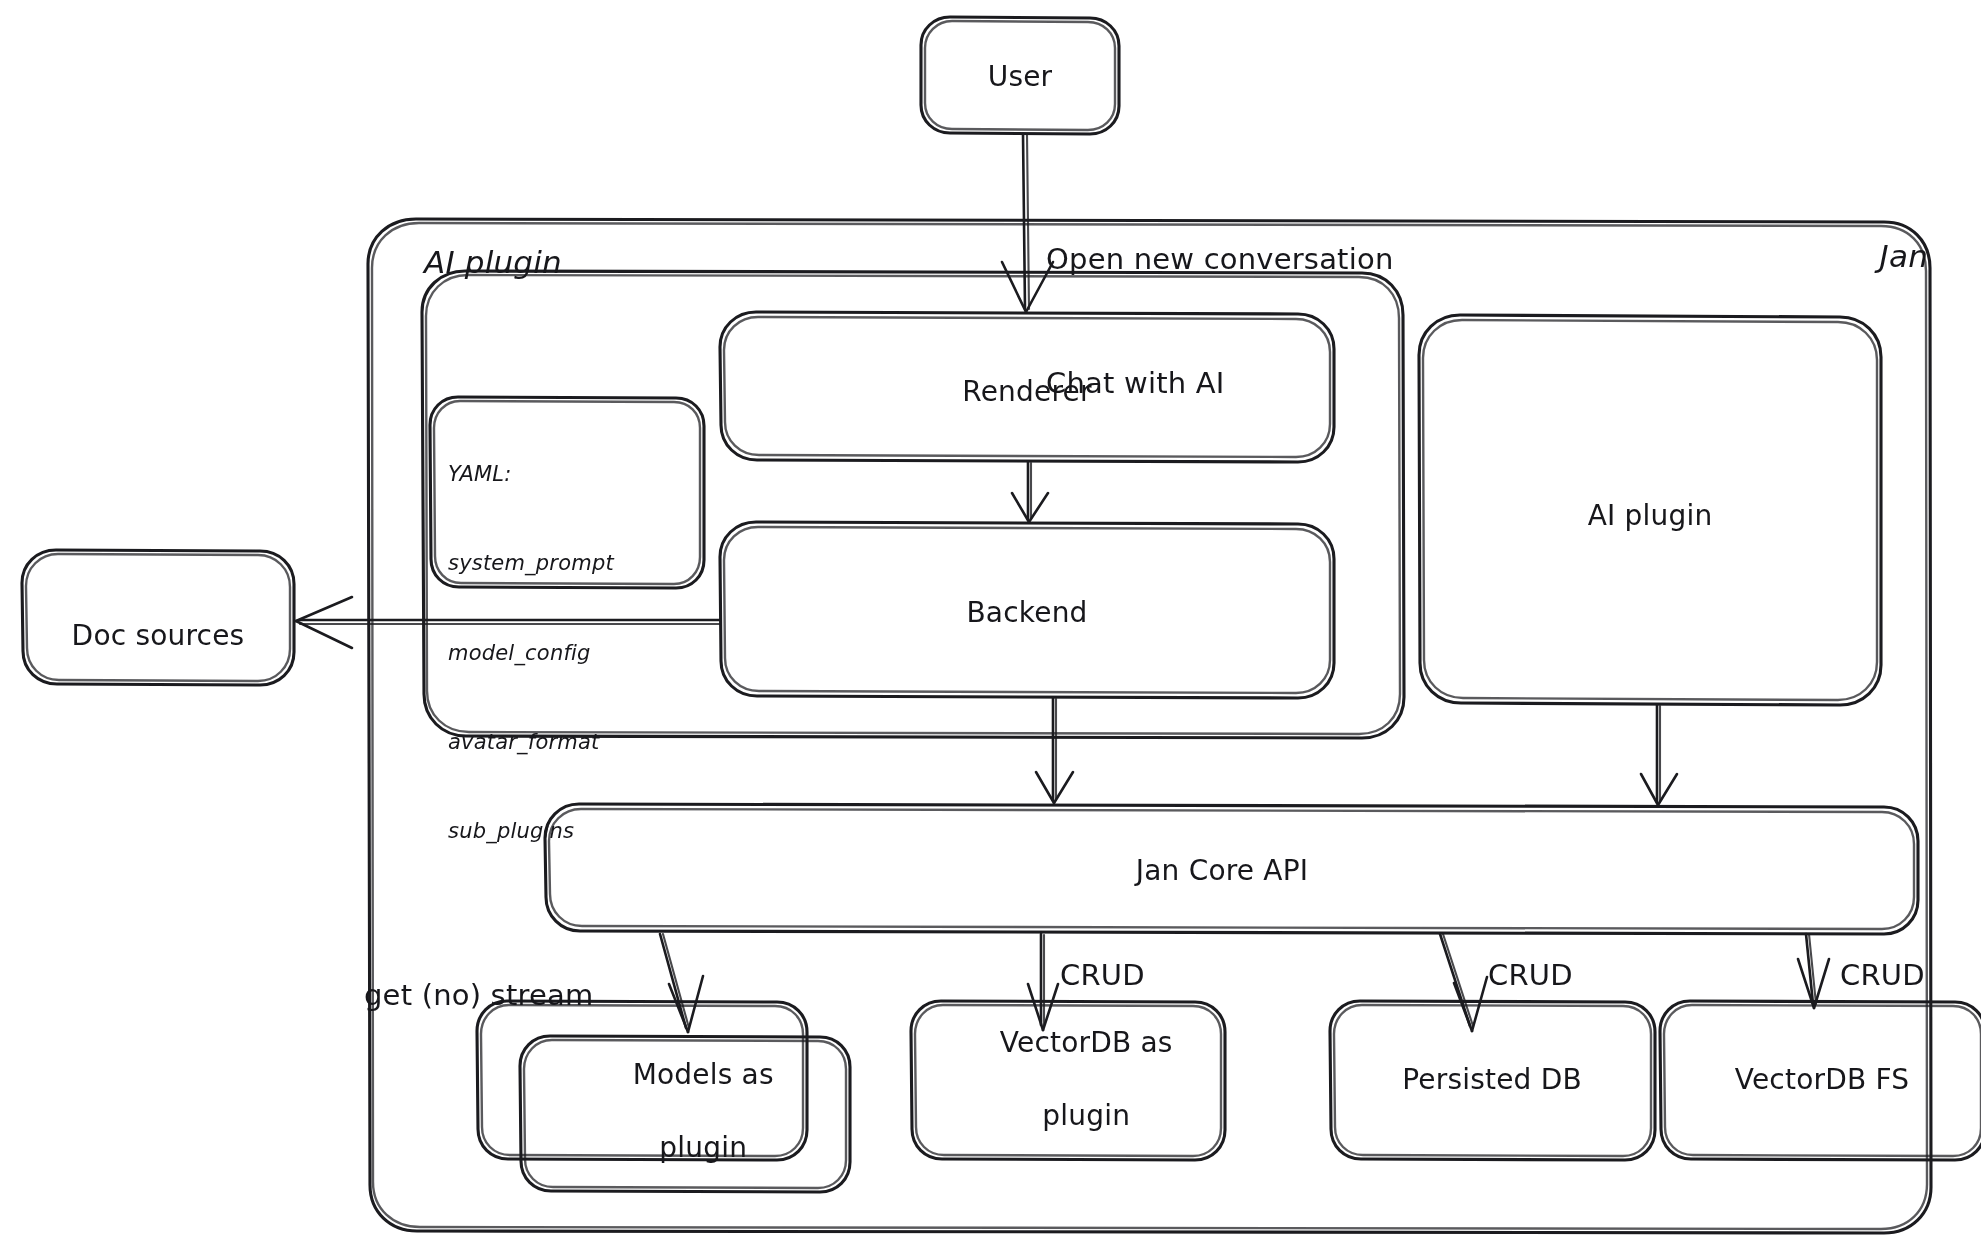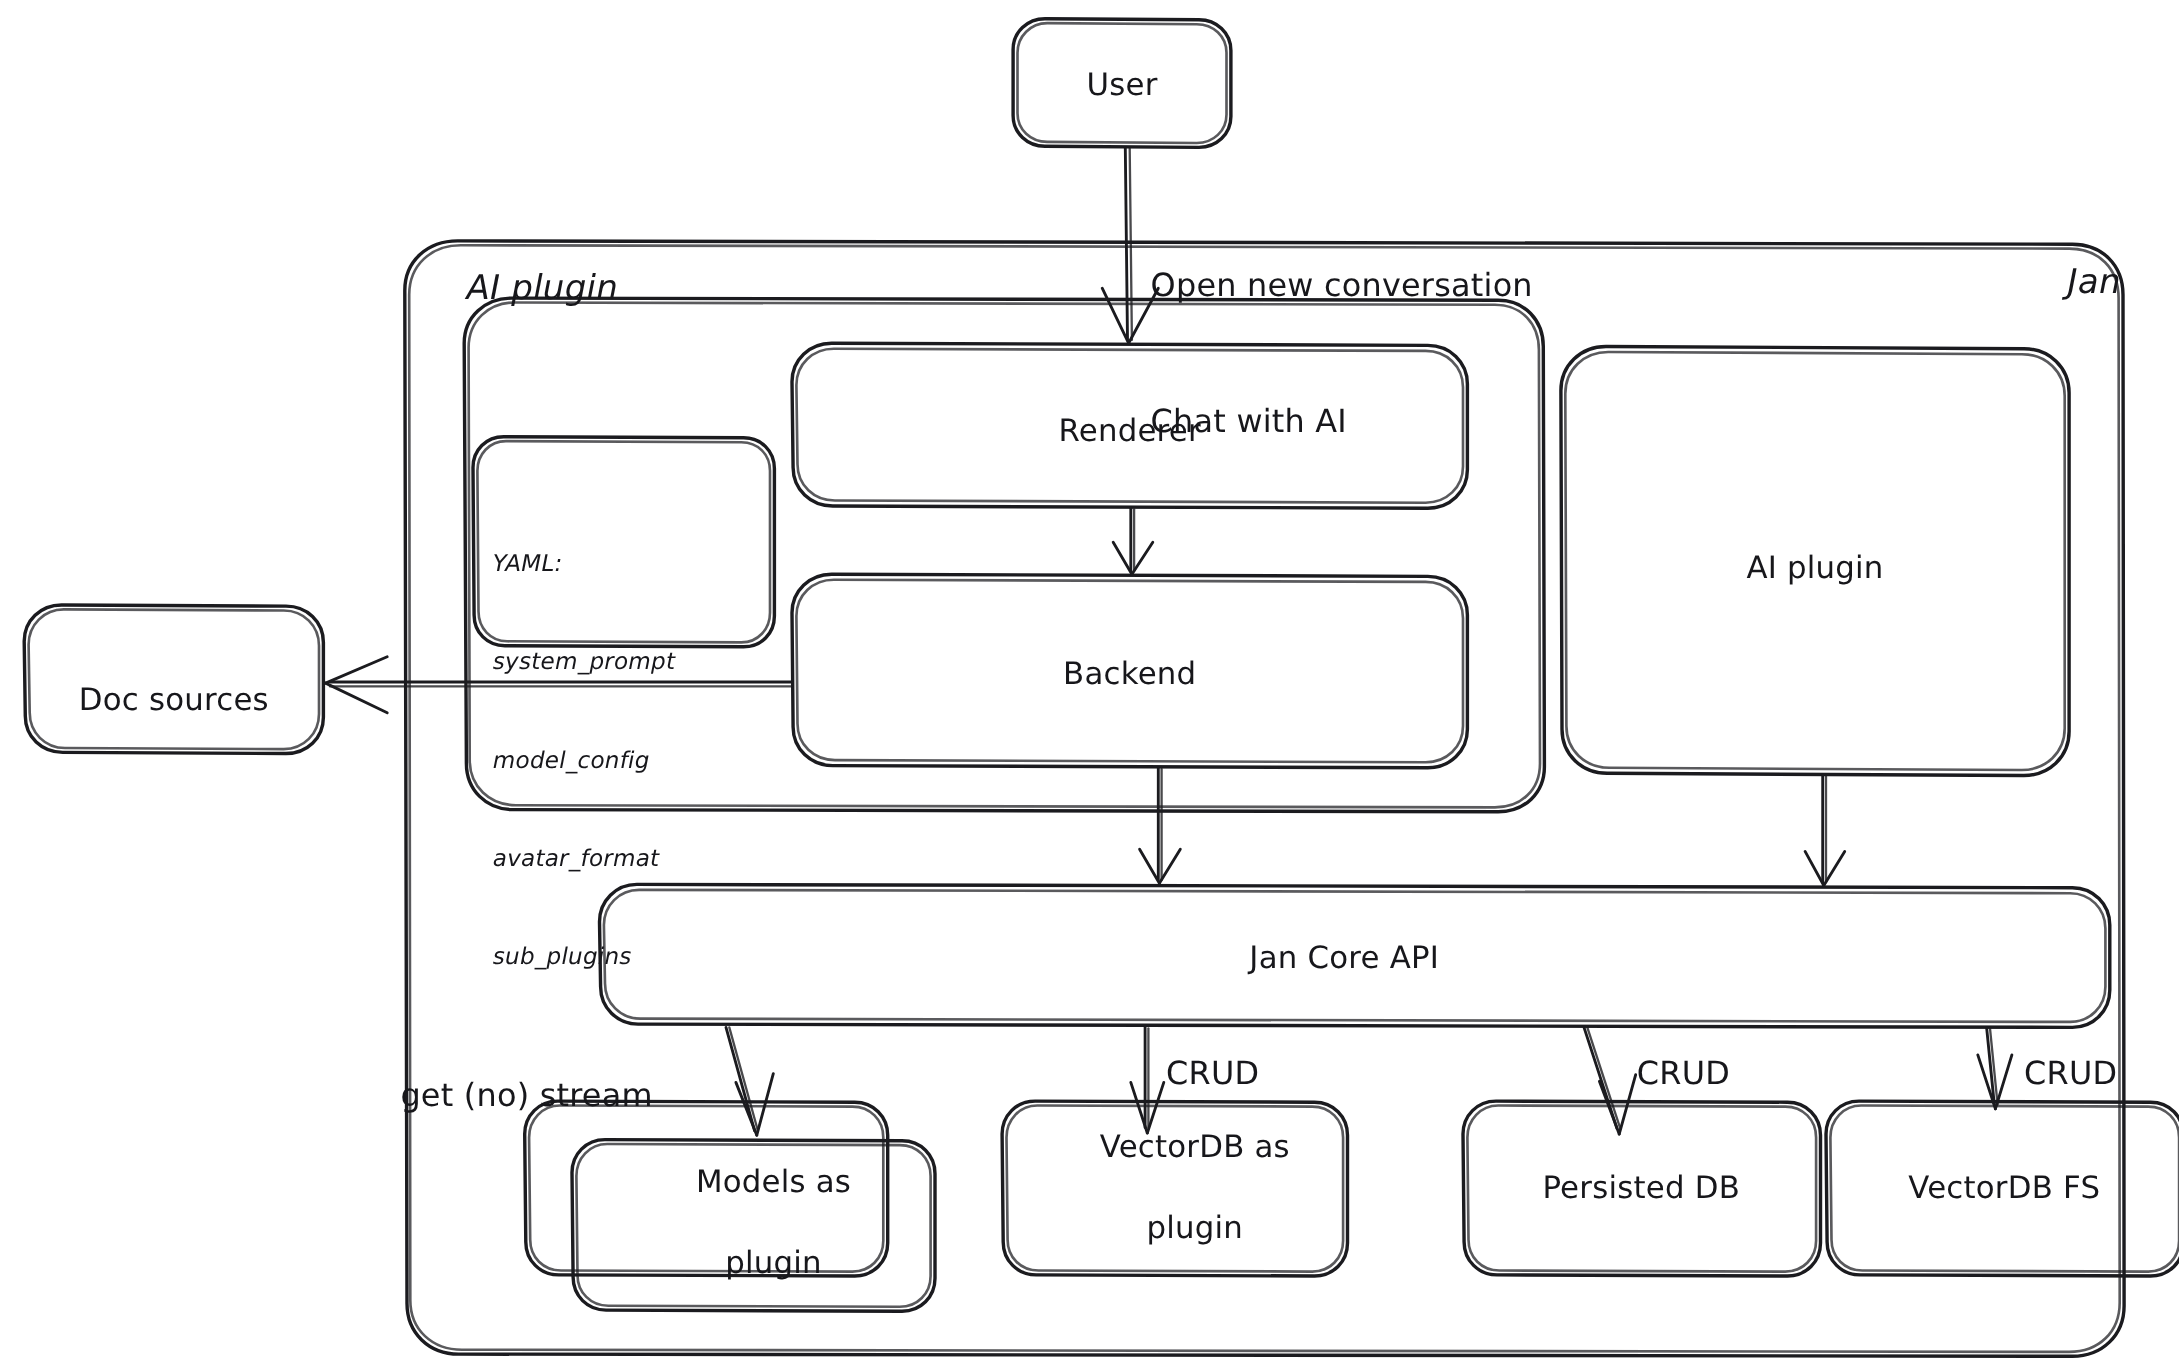--- a/index.html
+++ b/index.html
@@ -421,21 +421,21 @@
 
   <div class="lbl node-label two-line" style="left:1068px; top:1080px;">
     <span>VectorDB as</span><br>
     <span>plugin</span>
   </div>
 
   <div class="lbl node-label" style="left:1492px; top:1080px;">Persisted DB</div>
 
   <div class="lbl node-label" style="left:1822px; top:1080px;">VectorDB FS</div>
 
-  <div class="lbl yaml-label skew" style="left:448px; top:438px;">
+  <div class="lbl yaml-label skew" style="left:448px; top:400px;">
     <div>YAML:</div>
     <div>system_prompt</div>
     <div>model_config</div>
     <div>avatar_format</div>
     <div>sub_plugins</div>
   </div>
 
   <div class="lbl edge-label" style="left:1046px; top:157px;">
     <div>Open new conversation</div>
     <div>Chat with AI</div>

